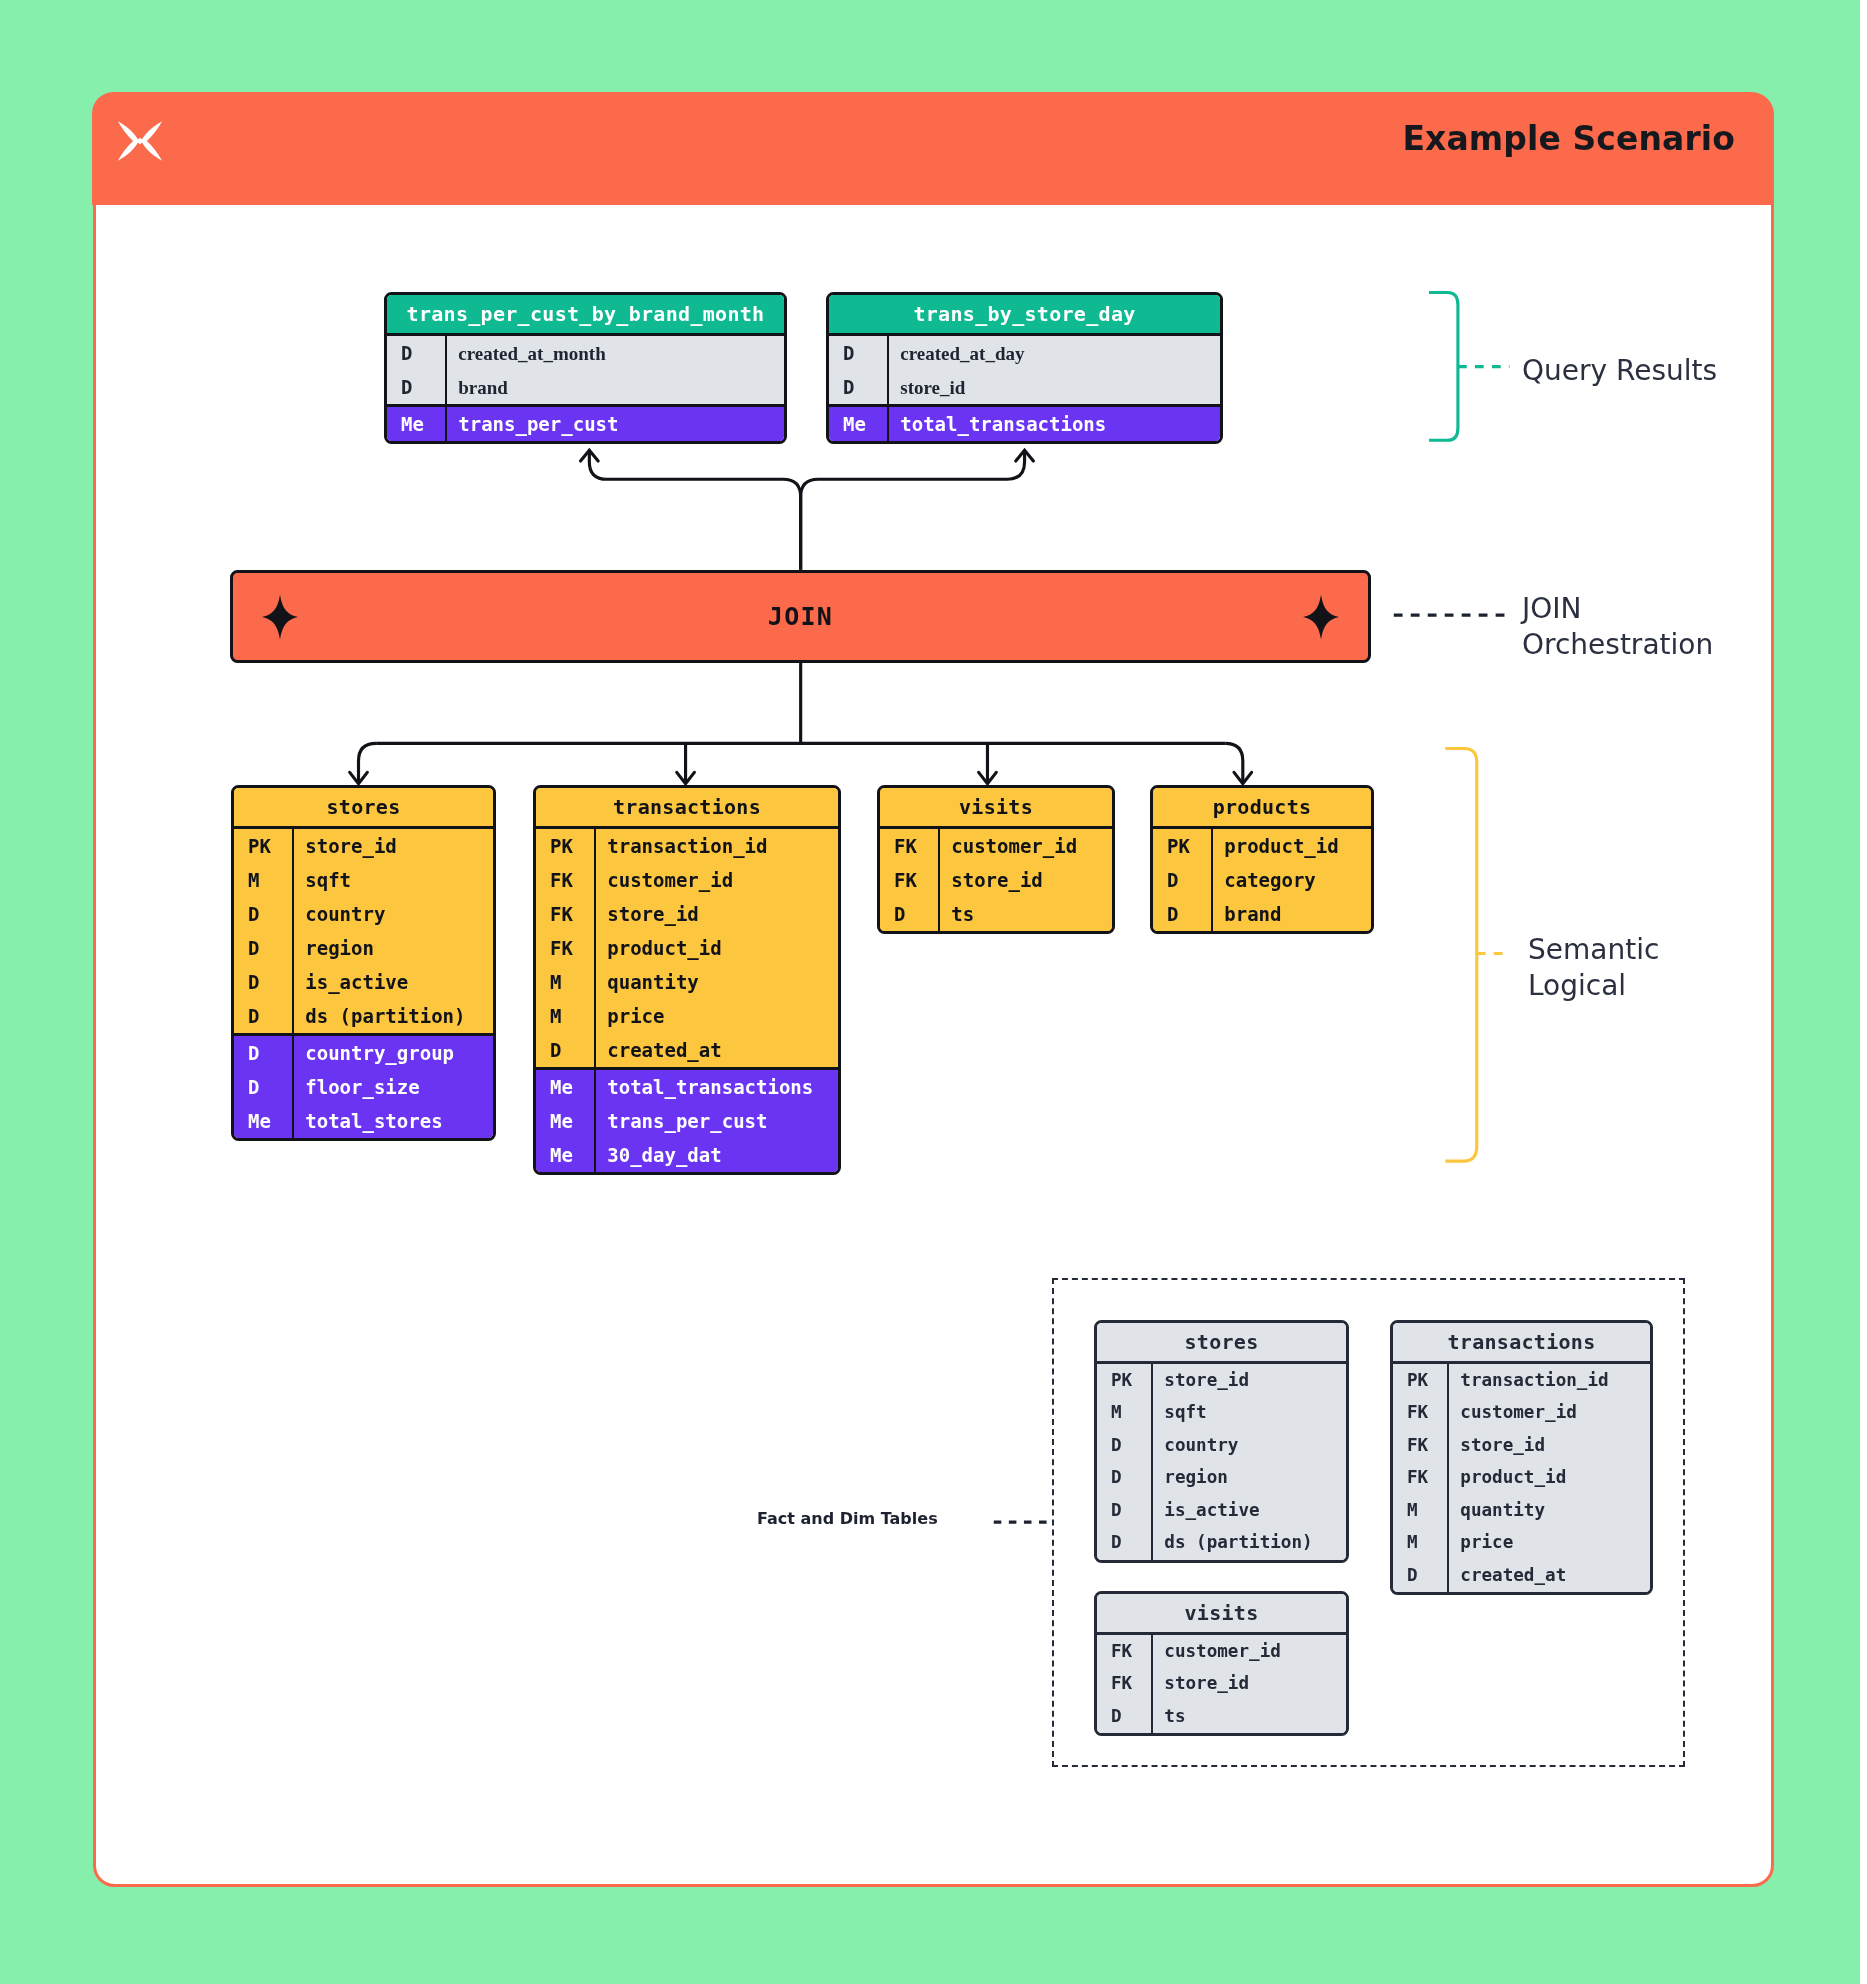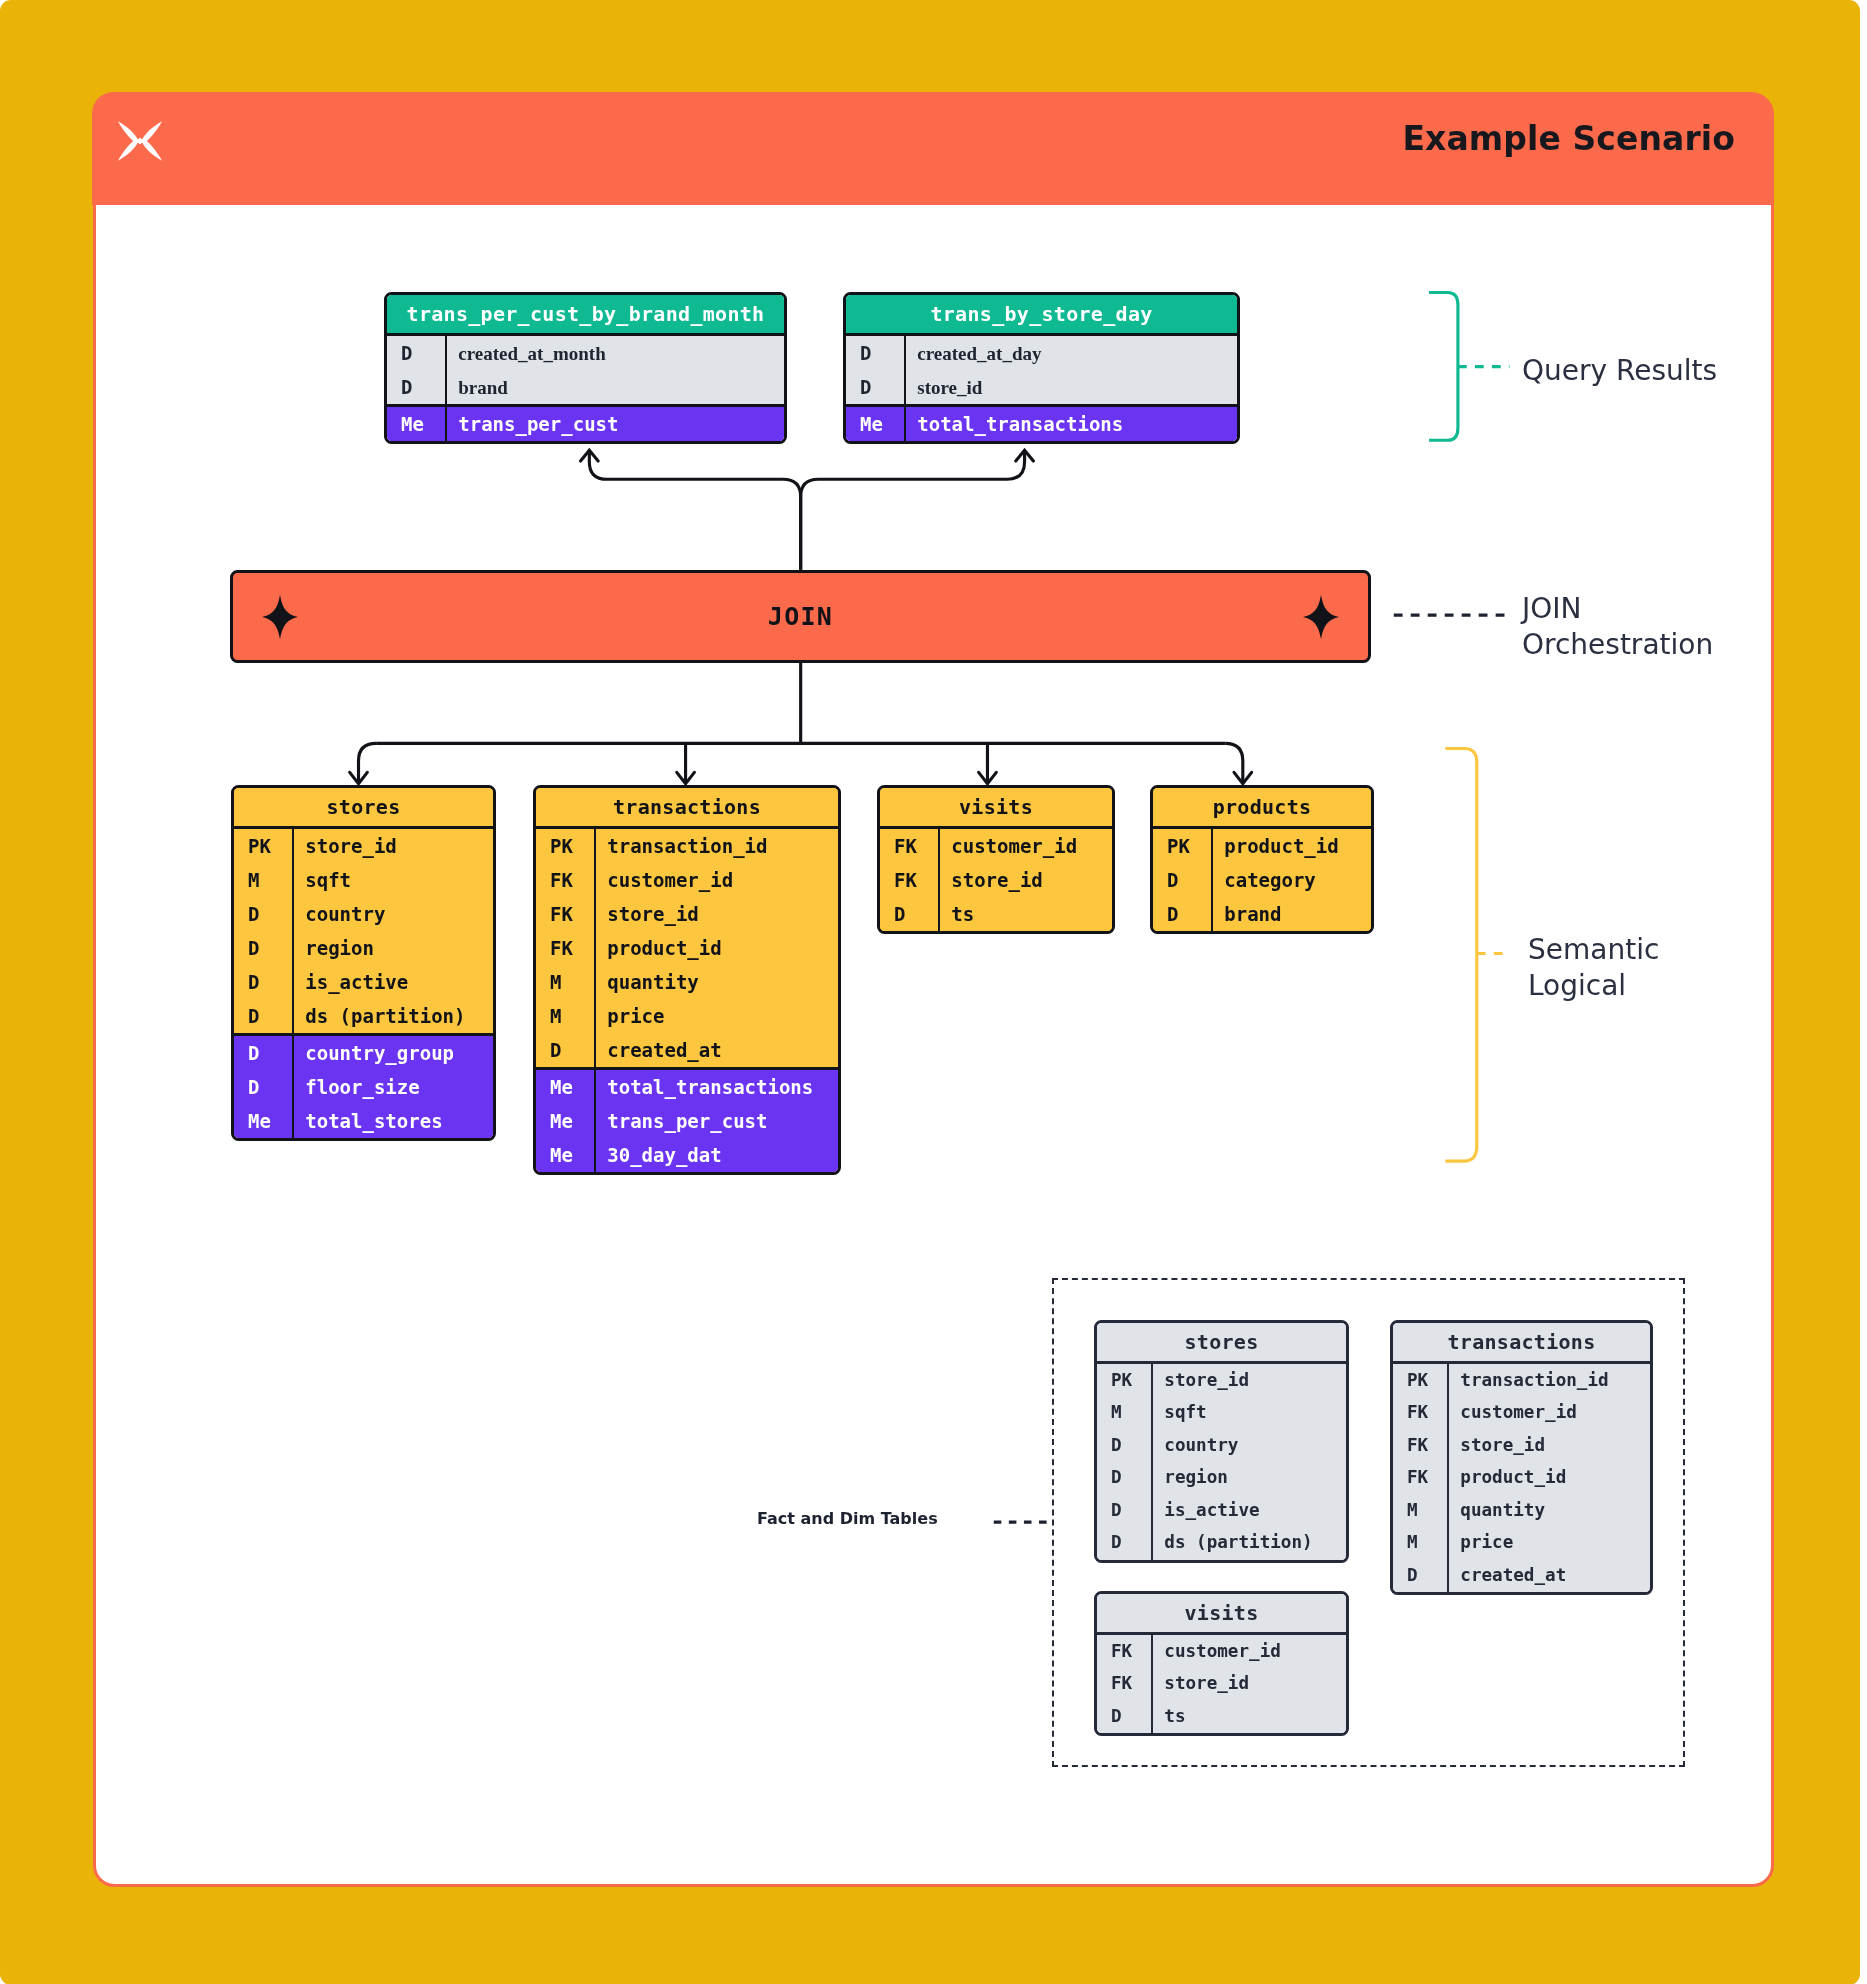--- a/index.html
+++ b/index.html
@@ -1,17 +1,17 @@
 <!DOCTYPE html>
 <html style="font-size:10px"><head>
 <meta charset="utf-8">
 <style>
   html,body{margin:0;padding:0;background:#ffffff;}
   body{font-family:"DejaVu Sans",sans-serif;}
-  #page{position:relative;width:1860px;height:1985px;background:#eab308;overflow:hidden;border-radius:11px;}
+  #page{position:relative;width:1860px;height:1985px;background:#86efac;overflow:hidden;}
 
   
   .card{position:absolute;left:93px;top:93px;width:1681px;height:1794px;
         border:3.8px solid #FC6A4C;border-radius:21.4px;background:#fff;box-sizing:border-box;}
   .card-header{position:absolute;left:-3.8px;top:-3.8px;width:1681px;height:113px;
         background:#FC6A4C;border-radius:21.4px 21.4px 0 0;box-sizing:border-box;}
   .logo{position:absolute;left:111px;top:112px;width:58px;height:58px;}
   .hdr-title{position:absolute;right:125px;top:119px;font-size:33px;font-weight:700;
         color:#16181d;font-family:"DejaVu Sans",sans-serif;letter-spacing:0.1px;}
 
@@ -146,21 +146,21 @@
       </div>
     </div>
     <div class="rows mets">
       <div class="row">
         <span class="k">Me</span>
         <span class="v">trans_per_cust</span>
       </div>
     </div>
   </div>
 
-  <div class="tbl t-green" style="left:826px;top:292px;width:397px;margin-left:17px;">
+  <div class="tbl t-green" style="left:826px;top:292px;width:397px;">
     <div class="thead">trans_by_store_day</div>
     <div class="rows dims">
       <div class="row">
         <span class="k">D</span>
         <span class="v">created_at_day</span>
       </div>
       <div class="row">
         <span class="k">D</span>
         <span class="v">store_id</span>
       </div>

